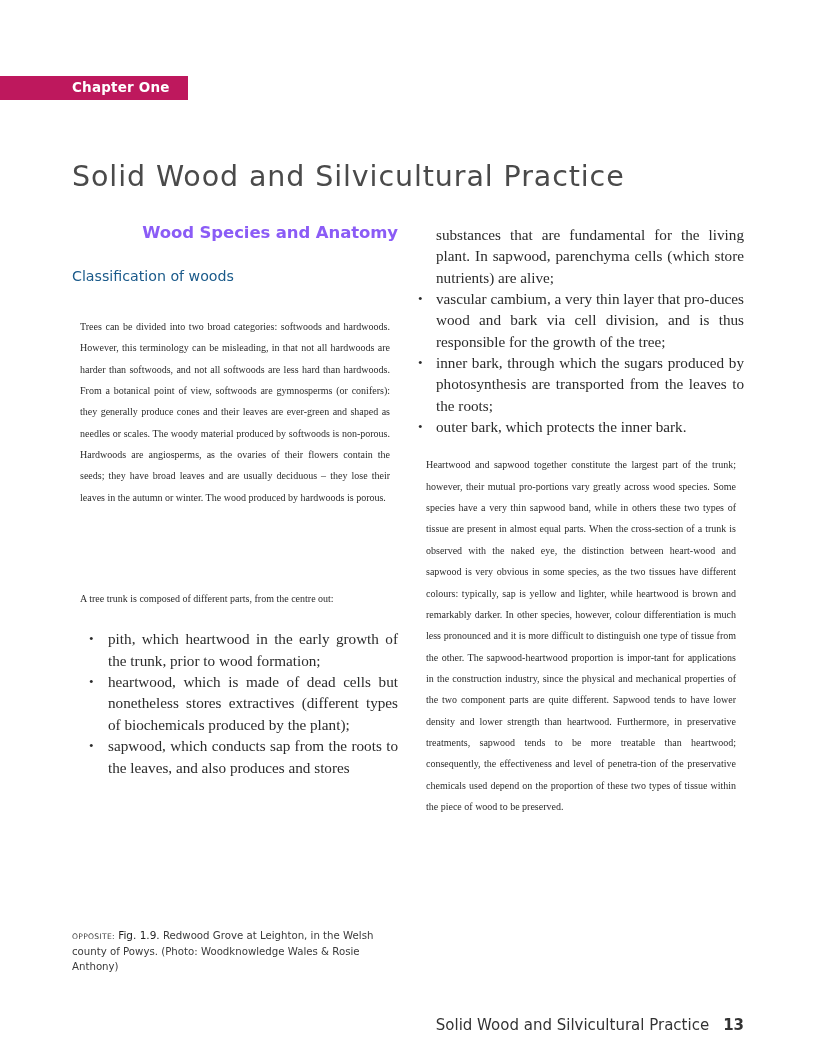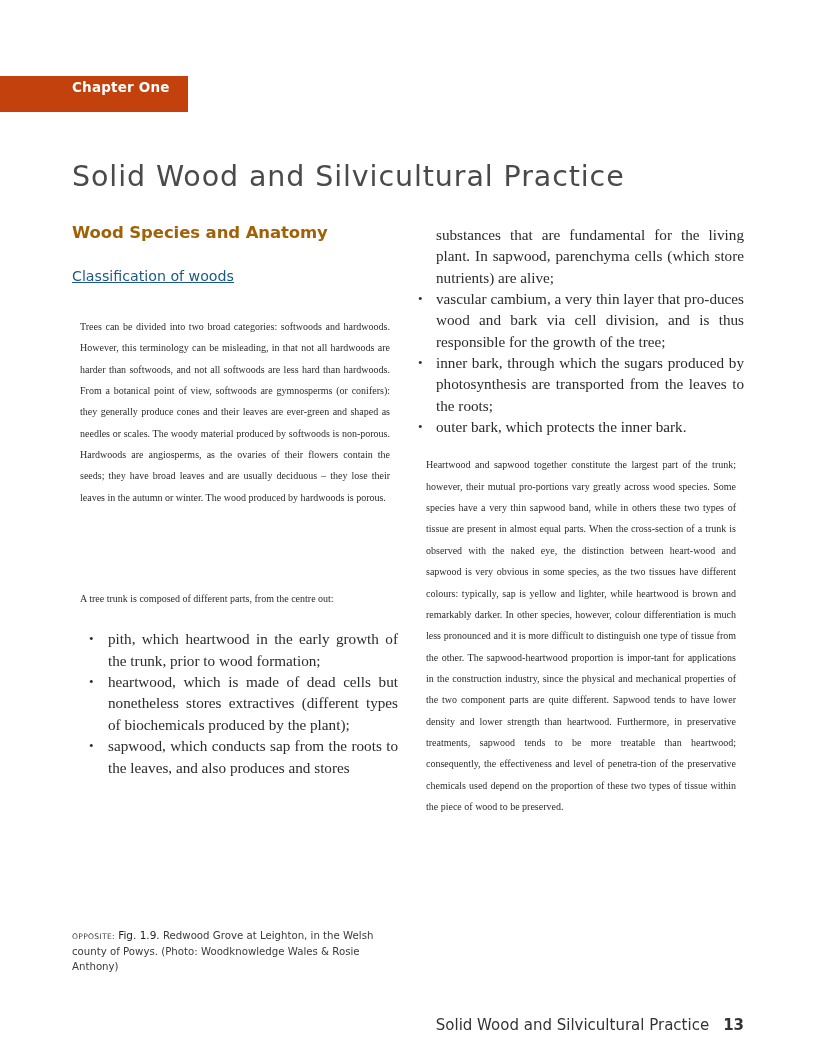--- a/index.html
+++ b/index.html
@@ -13,22 +13,22 @@
       position: relative;
       overflow: hidden;
       font-family: "Liberation Serif", "DejaVu Serif", serif;
       color: #2b2b2b;
     }
     .chapter-tab {
       position: absolute;
       left: 0;
       top: 76px;
       width: 188px;
-      height: 36px;
-      background: #c2410c;
+      height: 24px;
+      background: #be185d;
       color: #ffffff;
       font-family: "DejaVu Sans", "Liberation Sans", sans-serif;
       font-size: 13.5px;
       font-weight: bold;
       line-height: 22px;
       box-sizing: border-box;
       padding-left: 72px;
       letter-spacing: 0.2px;
     }
     .page-title {
@@ -48,33 +48,33 @@
       width: 326px;
     }
     .col-left { left: 72px; top: 222px; }
     .col-right { left: 418px; top: 224px; }
 
     h2.section {
       margin: 0;
       font-family: "DejaVu Sans", "Liberation Sans", sans-serif;
       font-weight: bold;
       font-size: 16.5px;
-      color: #a16207;
+      color: #8b5cf6;
       line-height: 22px;
       letter-spacing: -0.1px;
       font-weight: 600;
+      text-align: right;
     }
     h3.subsection {
       margin: 0;
       font-family: "DejaVu Sans", "Liberation Sans", sans-serif;
       font-weight: normal;
       font-size: 14.2px;
       color: #1a5a8a;
       line-height: 20px;
-      text-decoration: underline;
     }
     p.body {
       margin: 8px;
       font-size: 10px;
       line-height: 21.35px;
       text-align: justify;
       color: #2b2b2b;
     }
     ul.bullets {
       margin: 0;

